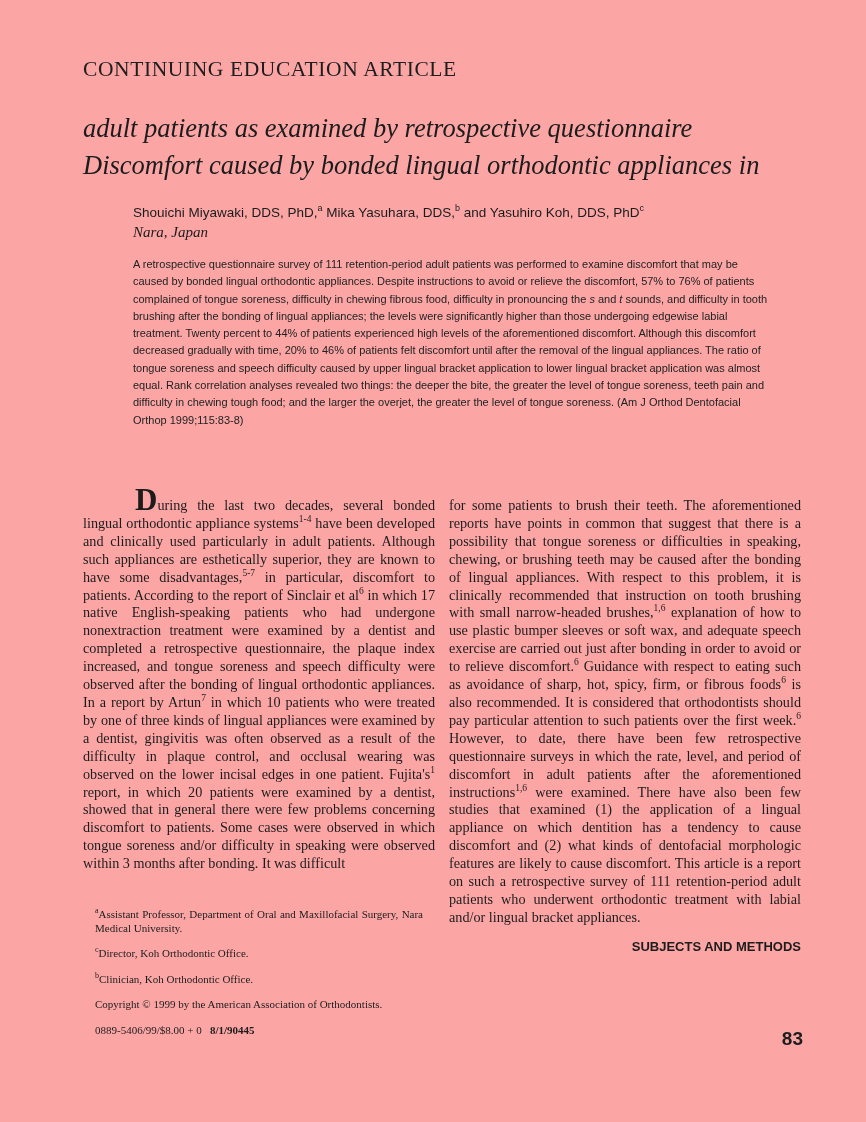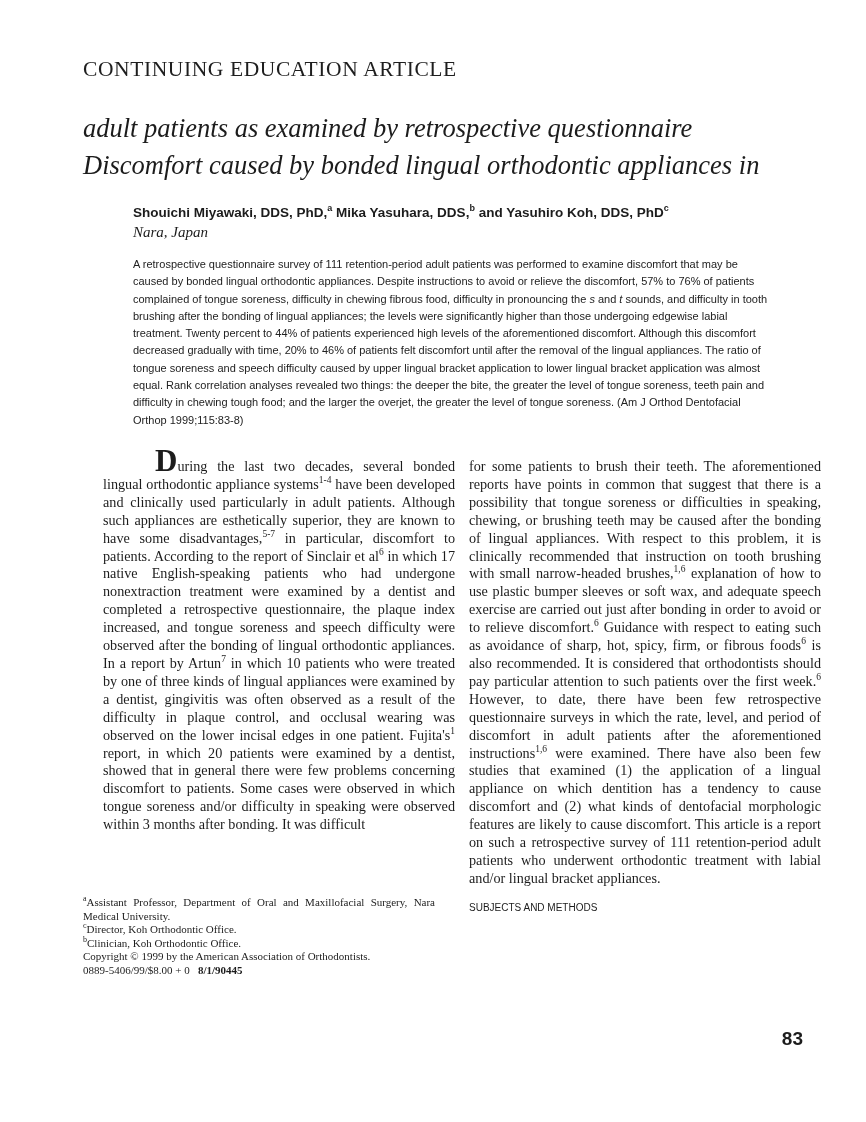--- a/index.html
+++ b/index.html
@@ -1,19 +1,19 @@
 <!DOCTYPE html>
 <html><head>
 <meta charset="utf-8">
 <style>
   html,body{margin:0;padding:0;background:#e8e8e8;}
   .page{
     position:relative;
     width:866px;height:1122px;
-    background:#ffffff;
+    background:#fca5a5;
     color:#1e1e1e;
     font-family:"Liberation Serif", serif;
     overflow:hidden;
     margin:0 auto;
   }
   .kicker{
     position:absolute;left:83px;top:57px;
     font-family:"Liberation Serif", serif;
     font-size:21.5px;letter-spacing:0.6px;
     color:#1e1e1e;white-space:nowrap;
@@ -21,59 +21,59 @@
   .title{
     position:absolute;left:83px;top:110px;
     font-family:"Liberation Serif", serif;
     font-style:italic;font-size:26.5px;line-height:37px;
     color:#1c1c1c;
   }
   .title div{white-space:nowrap;}
   .byline{
     position:absolute;left:133px;top:203px;
     font-family:"Liberation Sans", sans-serif;
-    font-weight:bold;font-size:13.5px;color:#1c1c1c;white-space:nowrap;
+    font-weight:normal;font-size:13.5px;color:#1c1c1c;white-space:nowrap;
   }
   .byline sup{font-size:9px;}
   .location{
     position:absolute;left:133px;top:224px;
     font-style:italic;font-size:15px;color:#1c1c1c;
   }
   .abstract{
     position:absolute;left:133px;top:256px;width:637px;
     font-family:"Liberation Sans", sans-serif;
     font-size:11px;line-height:17.3px;color:#222;
     text-align:left;
   }
   .col{
-    position:absolute;top:458px;width:352px;
+    position:absolute;top:497px;width:352px;
     font-size:14.2px;line-height:17.9px;
-    text-align:justify;color:#1c1c1c;margin-left:20px;
+    text-align:justify;color:#1c1c1c;
   }
   .col-left{left:83px;}
   .col-right{left:449px;}
   .para-intro{text-indent:52px;margin:0;}
   .para-cont{margin:0;}
   .dropcap{
     font-size:31px;font-weight:bold;line-height:1px;
     font-family:"Liberation Serif", serif;
   }
   .col sup{font-size:9.5px;line-height:0;}
   .section-heading{
     font-family:"Liberation Sans", sans-serif;
-    font-weight:normal;font-size:10px;
-    margin:11px 0 7px 0;text-align:left;
+    font-weight:bold;font-size:13px;
+    margin:11px 0 7px 0;text-align:right;
   }
   .para-methods{text-indent:17px;margin:0;}
   .footnotes{
     position:absolute;left:83px;top:896px;width:352px;
     font-size:11px;line-height:13.6px;
     text-align:justify;color:#1c1c1c;
   }
-  .footnote{margin:0;}
+  .footnote{margin:12px;}
   .footnote sup{font-size:8px;line-height:0;}
   .page-number{
     position:absolute;right:63px;top:1028px;
     font-family:"Liberation Sans", sans-serif;
     font-weight:bold;font-size:19px;color:#1c1c1c;
   }
 </style>
 </head>
 <body>
 

